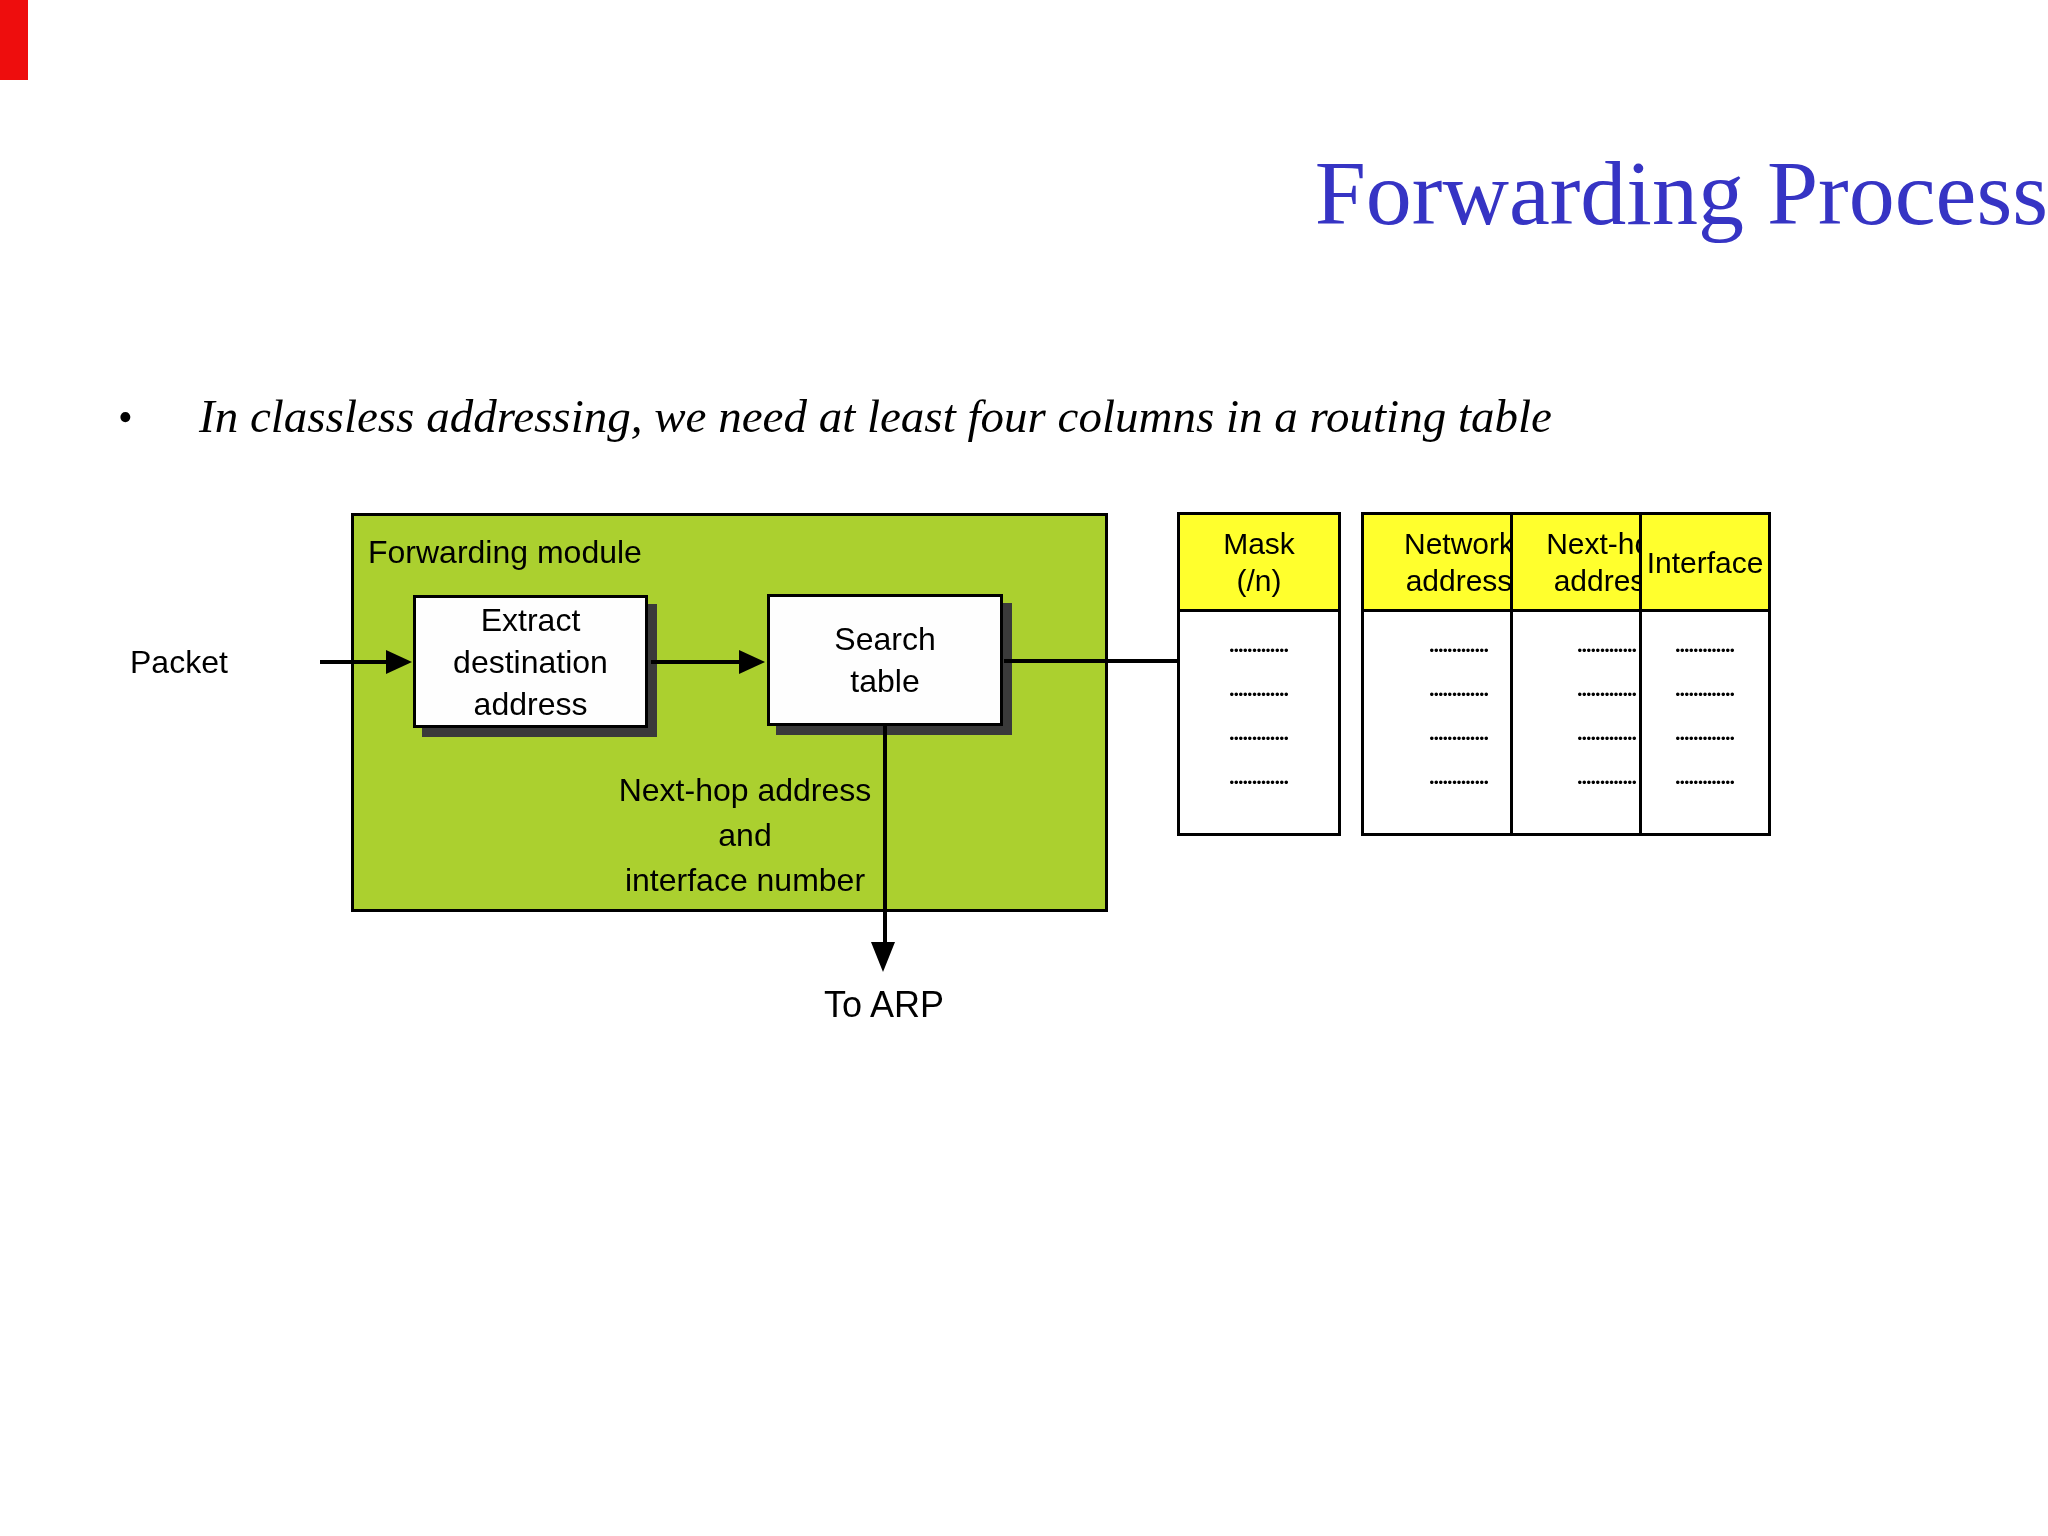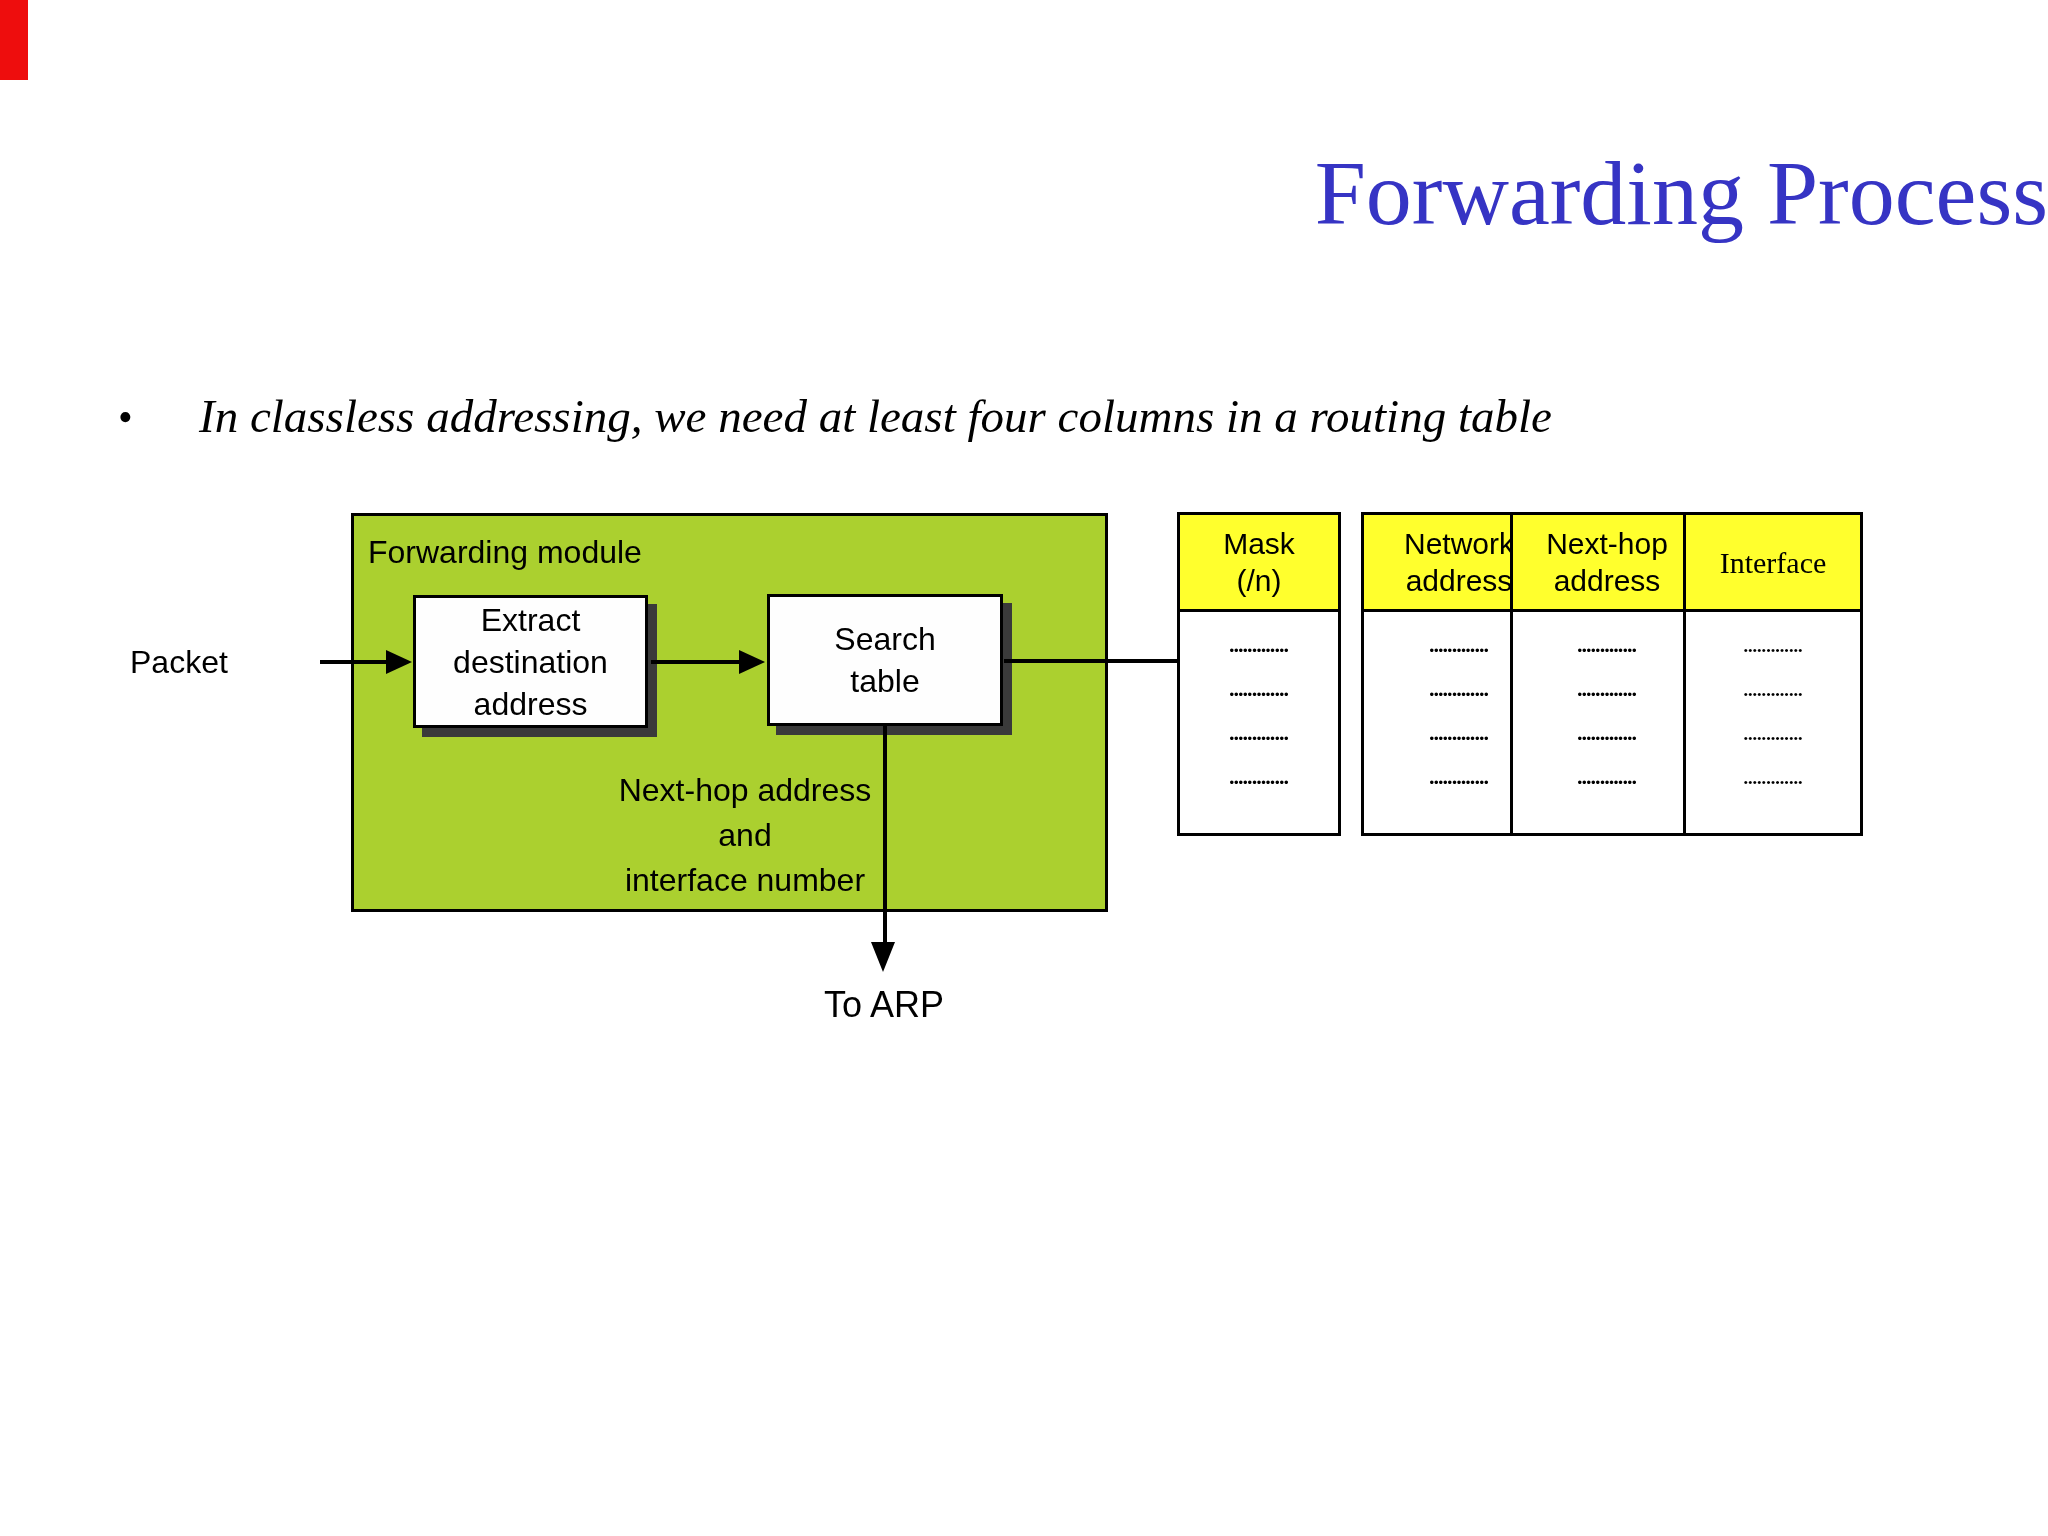--- a/index.html
+++ b/index.html
@@ -67,21 +67,21 @@
     position:absolute; left:490px; top:768px; width:510px; text-align:center;
     font-size:32px; line-height:45px;
   }
   .to-arp-label { position:absolute; left:784px; top:984px; width:200px; text-align:center; font-size:36px; }
 
   
   .rt-col { position:absolute; top:512px; }
   .rt-col-mask      { left:1177px; width:164px; }
   .rt-col-network   { left:1345px; width:196px;margin-left:16px; }
   .rt-col-nexthop   { left:1510px; width:194px; }
-  .rt-col-interface { left:1683px; width:180px;font-family:Liberation Serif, serif; }
+  .rt-col-interface { left:1639px; width:132px; }
   .rt-header {
     height:100px; background:#ffff2d; border:3px solid #000; box-sizing:border-box;
     display:flex; align-items:center; justify-content:center;
     text-align:center; font-size:30px; line-height:37px;
   }
   .rt-body {
     height:224px; background:#fff; border:3px solid #000; border-top:none; box-sizing:border-box;
     padding-top:34px; display:flex; flex-direction:column; align-items:center; gap:32px;
   }
   .dots { height:12px; line-height:10px; font-size:13px; color:#000; }

